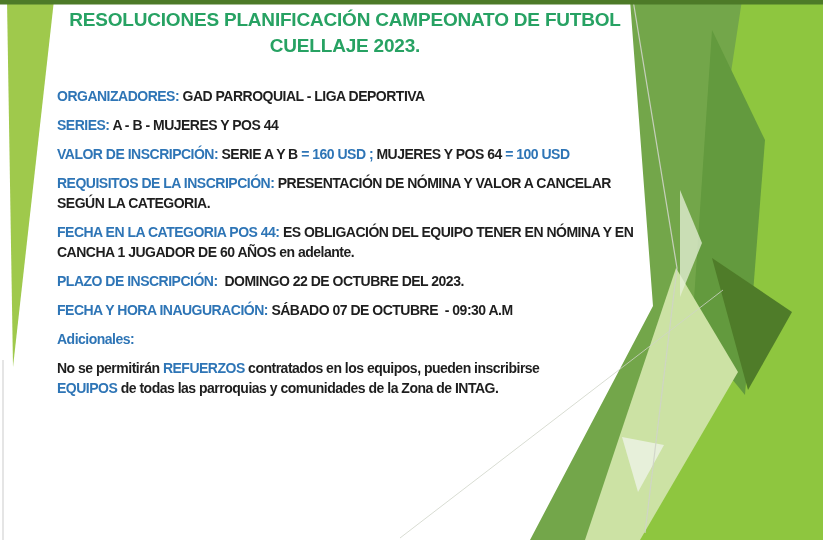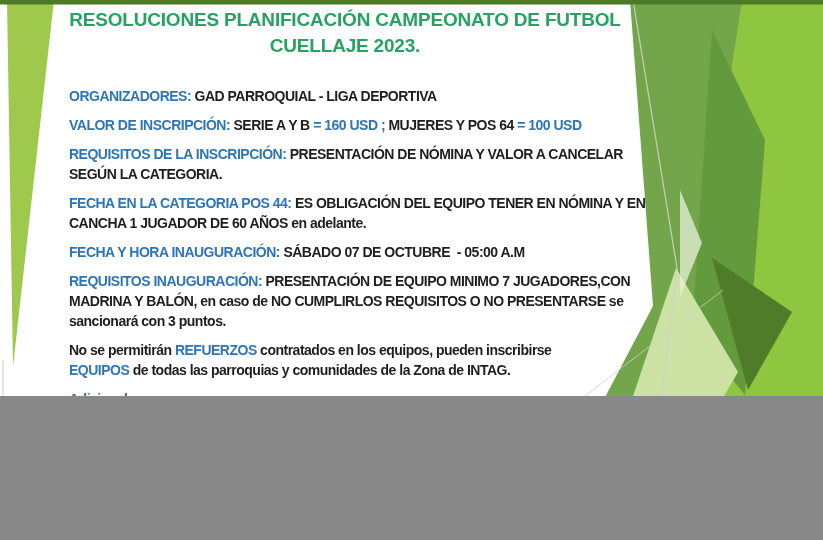--- a/index.html
+++ b/index.html
@@ -1,28 +1,28 @@
 <!DOCTYPE html>
 <html style="--title_green: #27A263; --label_blue: #2E75B6; --text_black: #1E1E1E; --lime_wedge: #9FC94C; --top_bar: #4D7A28; --facet_bright: #8EC63F; --facet_medium: #73A64A; --facet_dark_overlap: #639A3E; --facet_darkest: #4F7C29; --facet_light: #CCE2A4; --facet_lighter: #E7F0DA; --hairline: #CFD4C8;"><head>
 <meta charset="utf-8">
 <style>
   html,body{margin:0;padding:0;background:#888;}
   .slide{
-    position:relative;width:823px;height:396px;background:#ffffff;
+    position:relative;width:823px;height:540px;background:#ffffff;
     overflow:hidden;font-family:"Liberation Sans",sans-serif;
   }
   .bg{position:absolute;left:0;top:0;width:823px;height:540px;}
   .title{
     position:absolute;left:50px;top:7px;width:590px;text-align:center;
     font-weight:700;font-size:19px;line-height:26px;letter-spacing:-0.2px;
     color:var(--title_green,#27A263);
   }
   .content{position:absolute;left:57px;top:86px;width:605px;}
   .para{
-    margin:0 0 9px 12px;font-weight:700;font-size:14px;line-height:20px;
+    margin:0 0 9px 0;font-weight:700;font-size:14px;line-height:20px;
     letter-spacing:-0.5px;white-space:pre-wrap;
   }
   .seg-blue{color:var(--label_blue,#2E75B6);}
   .seg-black{color:var(--text_black,#1E1E1E);}
 </style>
 </head>
 <body>
 
 <div class="slide">
 
@@ -45,27 +45,26 @@
     <rect x="0" y="0" width="823" height="4.5" style="fill:var(--top_bar)"></rect>
   </svg>
 
   <div class="title">
     <div>RESOLUCIONES PLANIFICACIÓN CAMPEONATO DE FUTBOL</div>
     <div>CUELLAJE 2023.</div>
   </div>
 
   <div class="content">
       <p class="para"><span class="seg-blue">ORGANIZADORES: </span><span class="seg-black">GAD PARROQUIAL - LIGA DEPORTIVA</span></p>
+      <p class="para"><span class="seg-blue">SERIES: </span><span class="seg-black">A - B - MUJERES Y POS 44</span></p>
       <p class="para"><span class="seg-blue">VALOR DE INSCRIPCIÓN: </span><span class="seg-black">SERIE A Y B </span><span class="seg-blue">= 160 USD ; </span><span class="seg-black">MUJERES Y POS 64 </span><span class="seg-blue">= 100 USD</span></p>
       <p class="para"><span class="seg-blue">REQUISITOS DE LA INSCRIPCIÓN: </span><span class="seg-black">PRESENTACIÓN DE NÓMINA Y VALOR A CANCELAR
 SEGÚN LA CATEGORIA.</span></p>
       <p class="para"><span class="seg-blue">FECHA EN LA CATEGORIA POS 44: </span><span class="seg-black">ES OBLIGACIÓN DEL EQUIPO TENER EN NÓMINA Y EN
 CANCHA 1 JUGADOR DE 60 AÑOS en adelante.</span></p>
-      <p class="para"><span class="seg-blue">FECHA Y HORA INAUGURACIÓN: </span><span class="seg-black">SÁBADO 07 DE OCTUBRE  - 05:00 A.M</span></p>
-      <p class="para"><span class="seg-blue">REQUISITOS INAUGURACIÓN: </span><span class="seg-black">PRESENTACIÓN DE EQUIPO MINIMO 7 JUGADORES,CON
-MADRINA Y BALÓN, en caso de NO CUMPLIRLOS REQUISITOS O NO PRESENTARSE se
-sancionará con 3 puntos.</span></p>
+      <p class="para"><span class="seg-blue">PLAZO DE INSCRIPCIÓN:  </span><span class="seg-black">DOMINGO 22 DE OCTUBRE DEL 2023.</span></p>
+      <p class="para"><span class="seg-blue">FECHA Y HORA INAUGURACIÓN: </span><span class="seg-black">SÁBADO 07 DE OCTUBRE  - 09:30 A.M</span></p>
+      <p class="para"><span class="seg-blue">Adicionales:</span></p>
       <p class="para"><span class="seg-black">No se permitirán </span><span class="seg-blue">REFUERZOS </span><span class="seg-black">contratados en los equipos, pueden inscribirse
 </span><span class="seg-blue">EQUIPOS </span><span class="seg-black">de todas las parroquias y comunidades de la Zona de INTAG.</span></p>
-      <p class="para"><span class="seg-blue">Adicionales:</span></p>
     </div>
 
 </div>
 
 </body></html>

